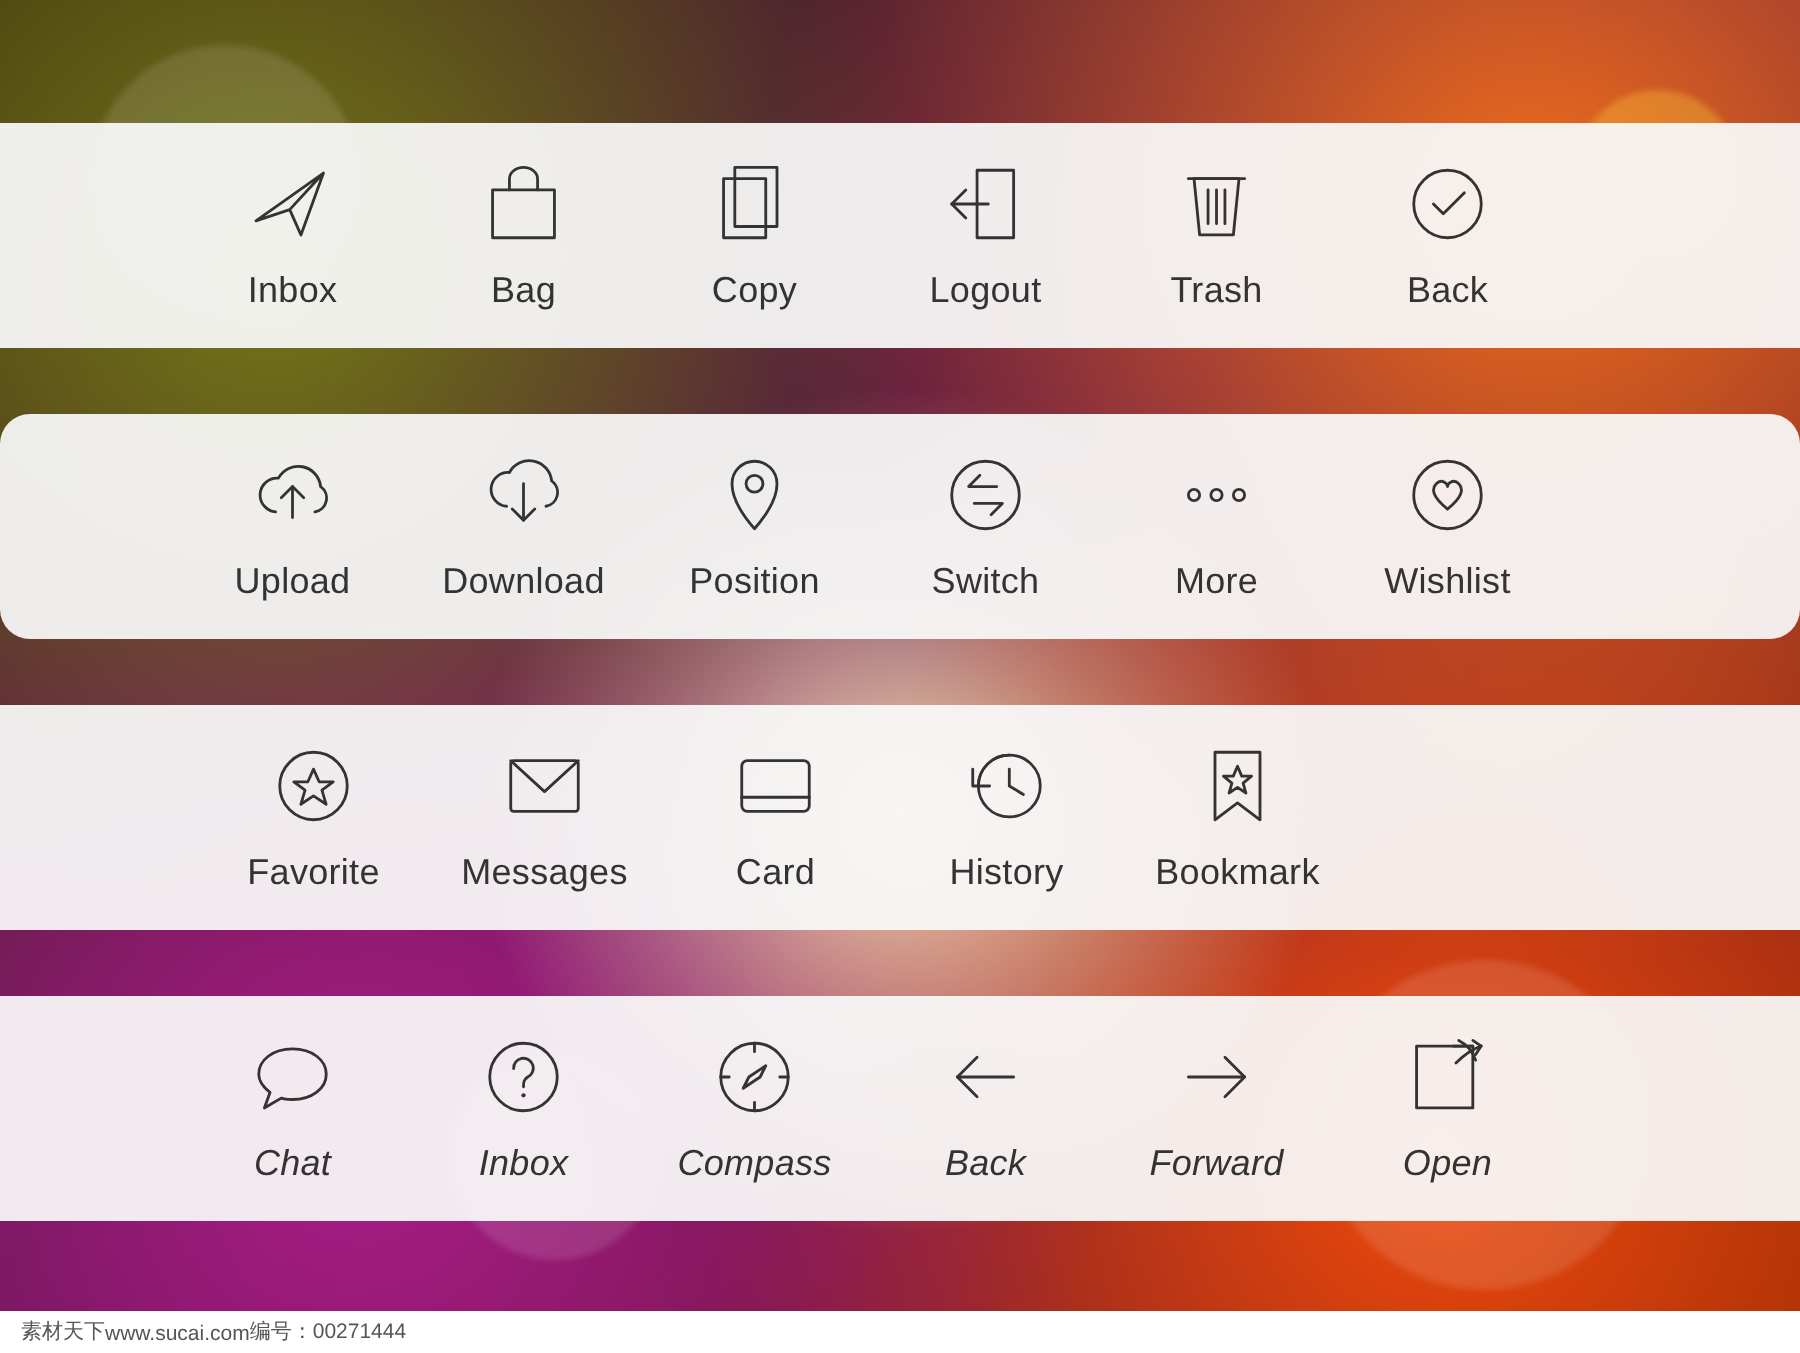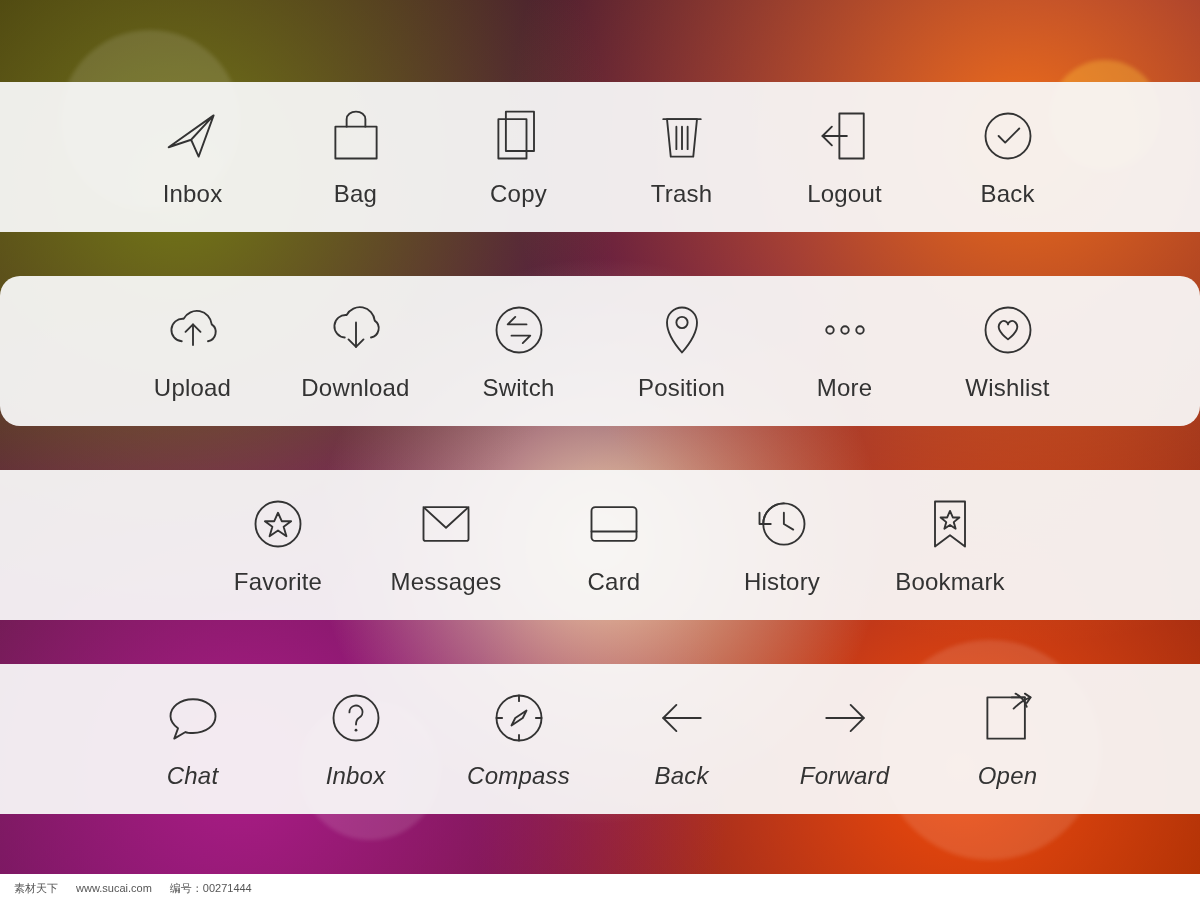--- a/index.html
+++ b/index.html
@@ -6,26 +6,26 @@
   .bg{position:absolute;inset:0;background:
       radial-gradient(circle at 15% 20%, rgba(120,130,20,.9), transparent 35%),
       radial-gradient(circle at 85% 15%, rgba(255,120,20,.9), transparent 40%),
       radial-gradient(circle at 50% 60%, rgba(255,230,180,.9), transparent 35%),
       radial-gradient(circle at 20% 85%, rgba(180,30,140,.9), transparent 40%),
       radial-gradient(circle at 80% 85%, rgba(255,80,10,.9), transparent 40%),
       linear-gradient(135deg,#3a2a10,#5a1050,#802000);
       filter:blur(0px)}
   .bokeh{position:absolute;border-radius:50%;background:rgba(255,255,255,.12);filter:blur(2px)}
   .panel{position:absolute;left:0;right:0;background:rgba(248,248,248,.94);height:150px;display:flex;align-items:center;justify-content:center}
-  .row{display:flex;gap:18px;width:960px;justify-content:center}
+  .row{display:flex;gap:4px;width:960px;justify-content:flex-start}
   .cell{width:150px;display:flex;flex-direction:column;align-items:center}
   .ico{width:60px;height:60px;display:flex;align-items:center;justify-content:center}
   .ico svg{overflow:visible}
   .lbl{margin-top:14px;font-size:24px;color:#333;font-weight:400;letter-spacing:.2px;white-space:nowrap}
-  .footer{position:absolute;left:0;right:0;bottom:0;height:28px;background:#fff;display:flex;align-items:center;gap:18px;padding:0 14px;font-size:11px;color:#555}
+  .footer{position:absolute;left:0;right:0;bottom:0;height:28px;background:#fff;display:flex;align-items:center;padding:0 14px;font-size:14px;color:#555}
   .footer .sp{flex:0 0 auto}
   line,circle,rect,path,polyline,polygon,ellipse{stroke:#333;stroke-width:2;fill:none;stroke-linecap:round;stroke-linejoin:round}
   .dotfill{fill:#333;stroke:none}
 </style>
 </head>
 <body>
 
 <div class="bg"></div>
 <div class="bokeh" style="width:180px;height:180px;left:60px;top:30px"></div>
 <div class="bokeh" style="width:220px;height:220px;left:880px;top:640px"></div>
@@ -55,32 +55,32 @@
           <div class="ico">
             <svg width="60" height="60" viewBox="0 0 64 64">
               <use href="#copy-icon"></use>
             </svg>
           </div>
           <div class="lbl">Copy</div>
         </div>
         <div class="cell">
           <div class="ico">
             <svg width="60" height="60" viewBox="0 0 64 64">
+              <use href="#logout-icon"></use>
+            </svg>
+          </div>
+          <div class="lbl">Logout</div>
+        </div>
+        <div class="cell">
+          <div class="ico">
+            <svg width="60" height="60" viewBox="0 0 64 64">
               <use href="#trash-icon"></use>
             </svg>
           </div>
           <div class="lbl">Trash</div>
-        </div>
-        <div class="cell">
-          <div class="ico">
-            <svg width="60" height="60" viewBox="0 0 64 64">
-              <use href="#logout-icon"></use>
-            </svg>
-          </div>
-          <div class="lbl">Logout</div>
         </div>
         <div class="cell">
           <div class="ico">
             <svg width="60" height="60" viewBox="0 0 64 64">
               <use href="#check-circle-icon"></use>
             </svg>
           </div>
           <div class="lbl">Back</div>
         </div>
       </div>
@@ -99,32 +99,32 @@
           <div class="ico">
             <svg width="60" height="60" viewBox="0 0 64 64">
               <use href="#cloud-download-icon"></use>
             </svg>
           </div>
           <div class="lbl">Download</div>
         </div>
         <div class="cell">
           <div class="ico">
             <svg width="60" height="60" viewBox="0 0 64 64">
+              <use href="#map-pin-icon"></use>
+            </svg>
+          </div>
+          <div class="lbl">Position</div>
+        </div>
+        <div class="cell">
+          <div class="ico">
+            <svg width="60" height="60" viewBox="0 0 64 64">
               <use href="#switch-icon"></use>
             </svg>
           </div>
           <div class="lbl">Switch</div>
-        </div>
-        <div class="cell">
-          <div class="ico">
-            <svg width="60" height="60" viewBox="0 0 64 64">
-              <use href="#map-pin-icon"></use>
-            </svg>
-          </div>
-          <div class="lbl">Position</div>
         </div>
         <div class="cell">
           <div class="ico">
             <svg width="60" height="60" viewBox="0 0 64 64">
               <use href="#more-icon"></use>
             </svg>
           </div>
           <div class="lbl">More</div>
         </div>
         <div class="cell">

